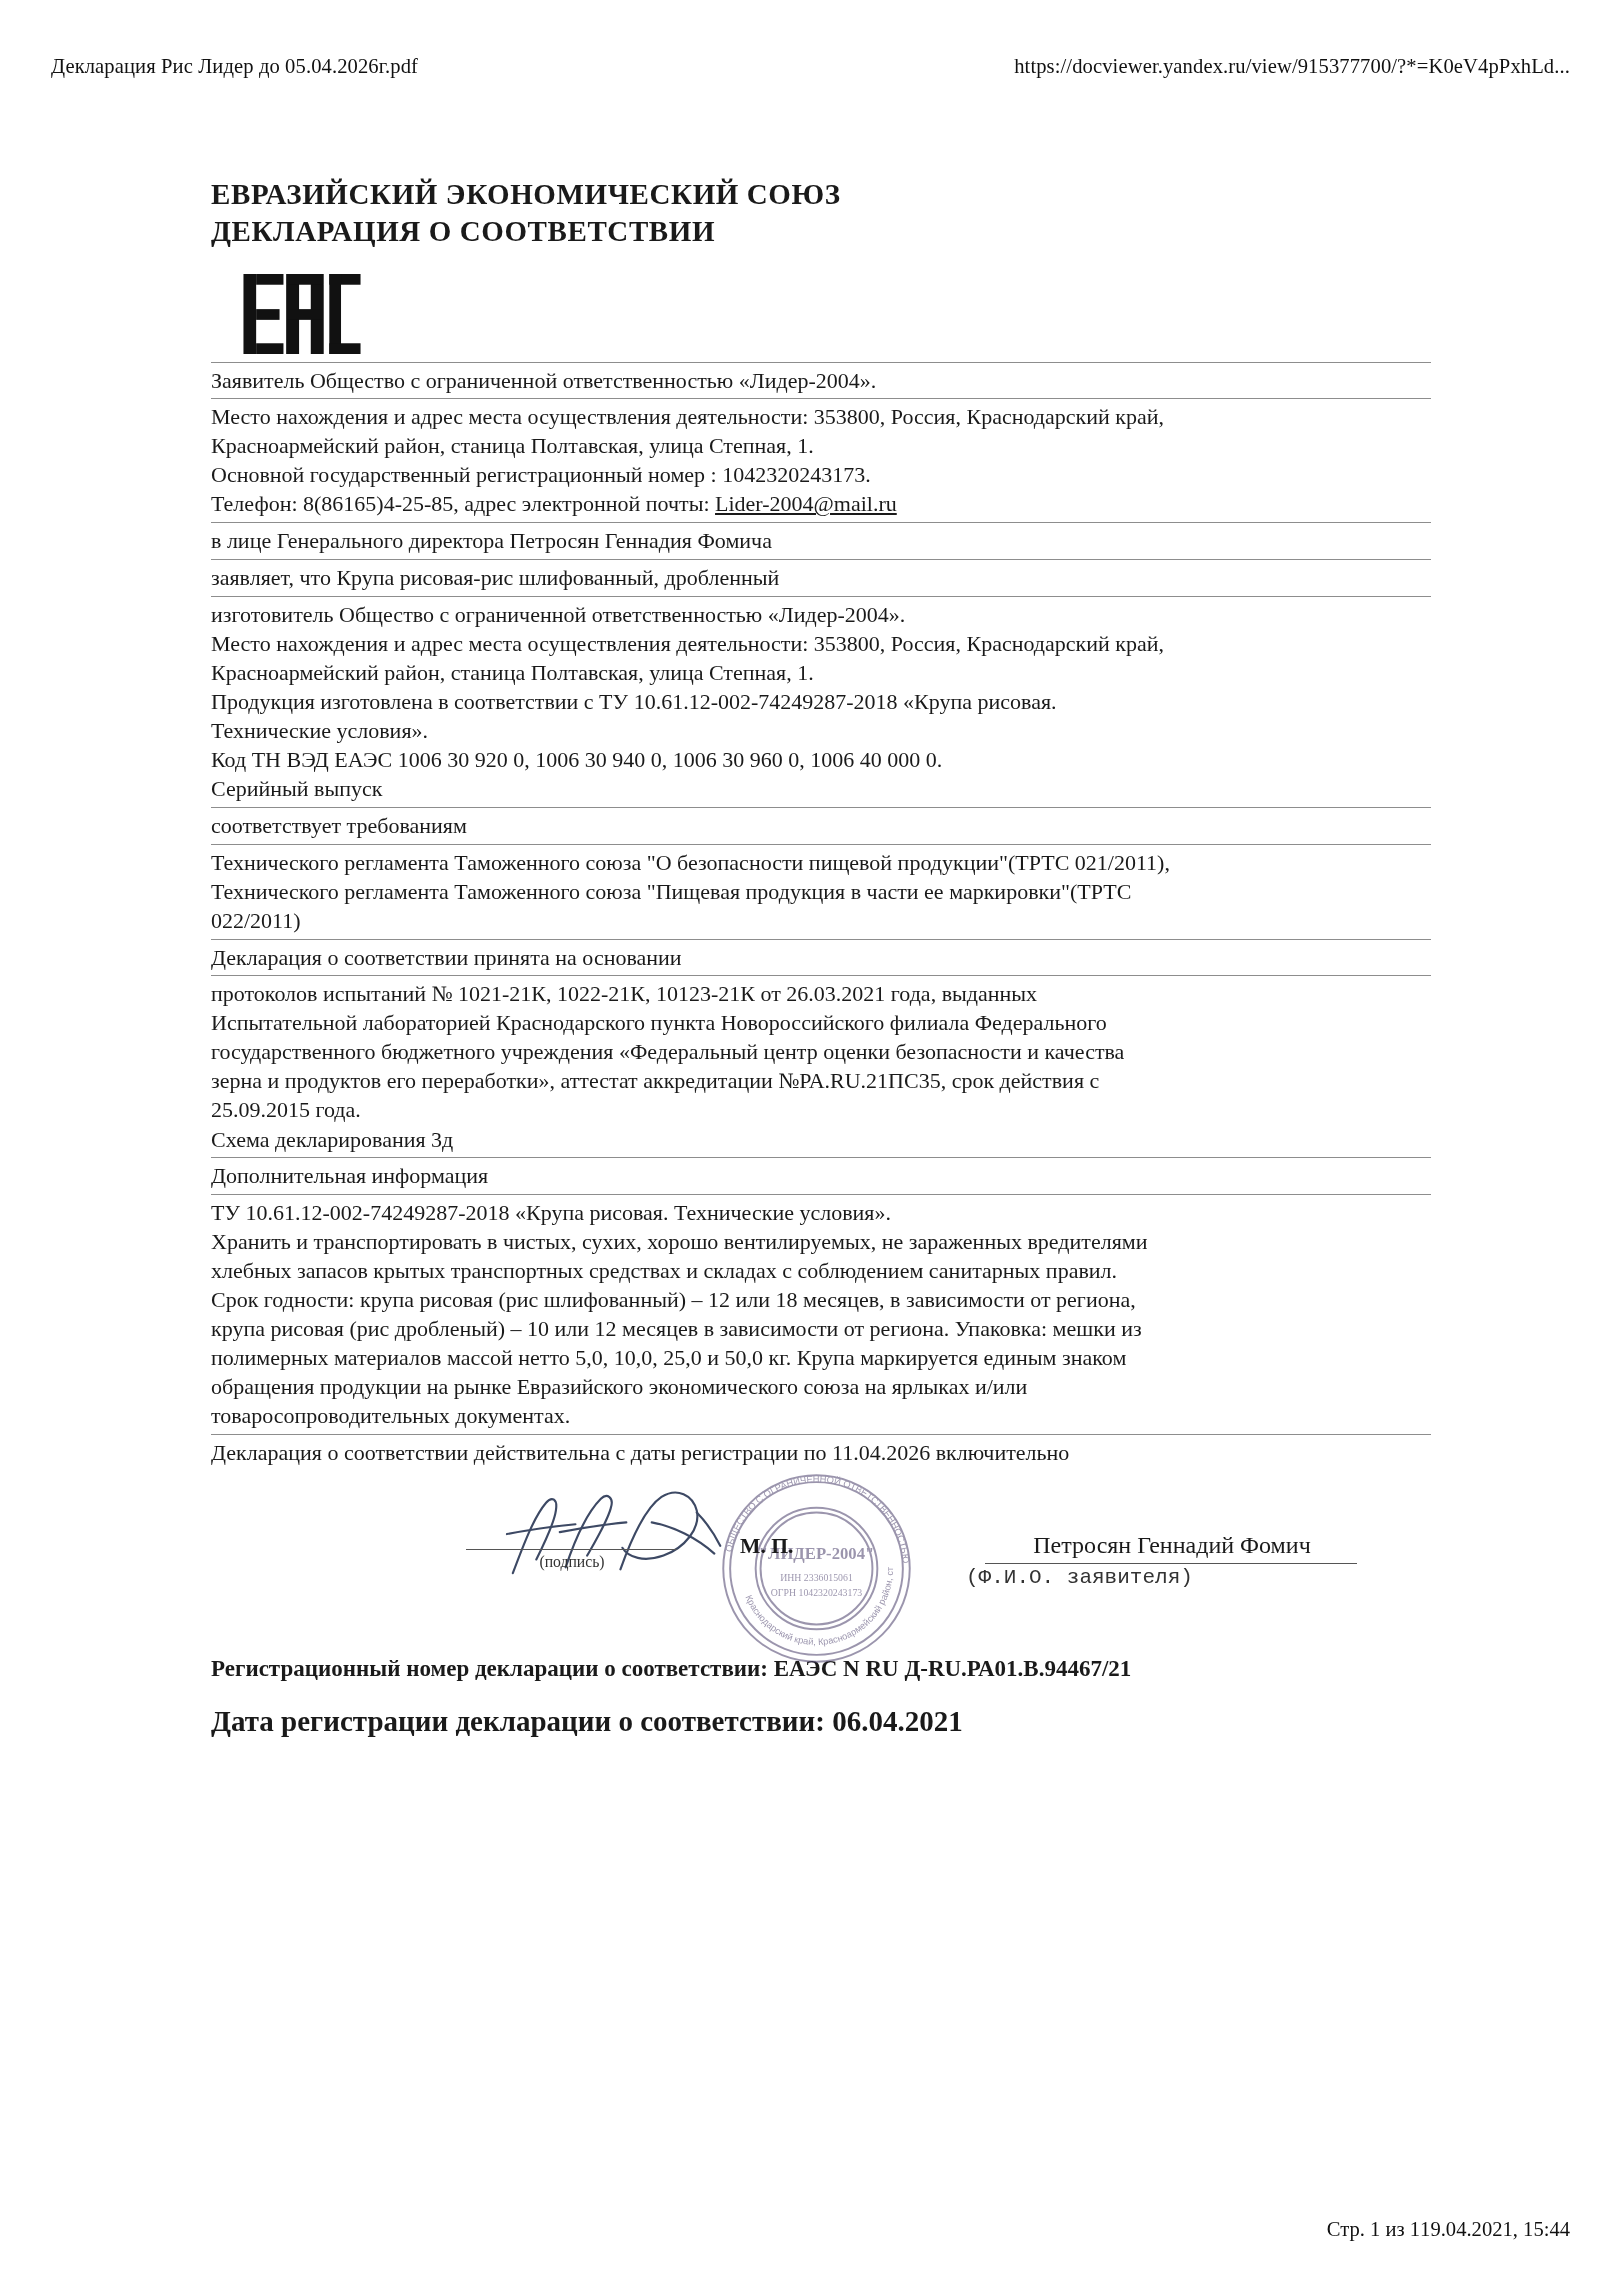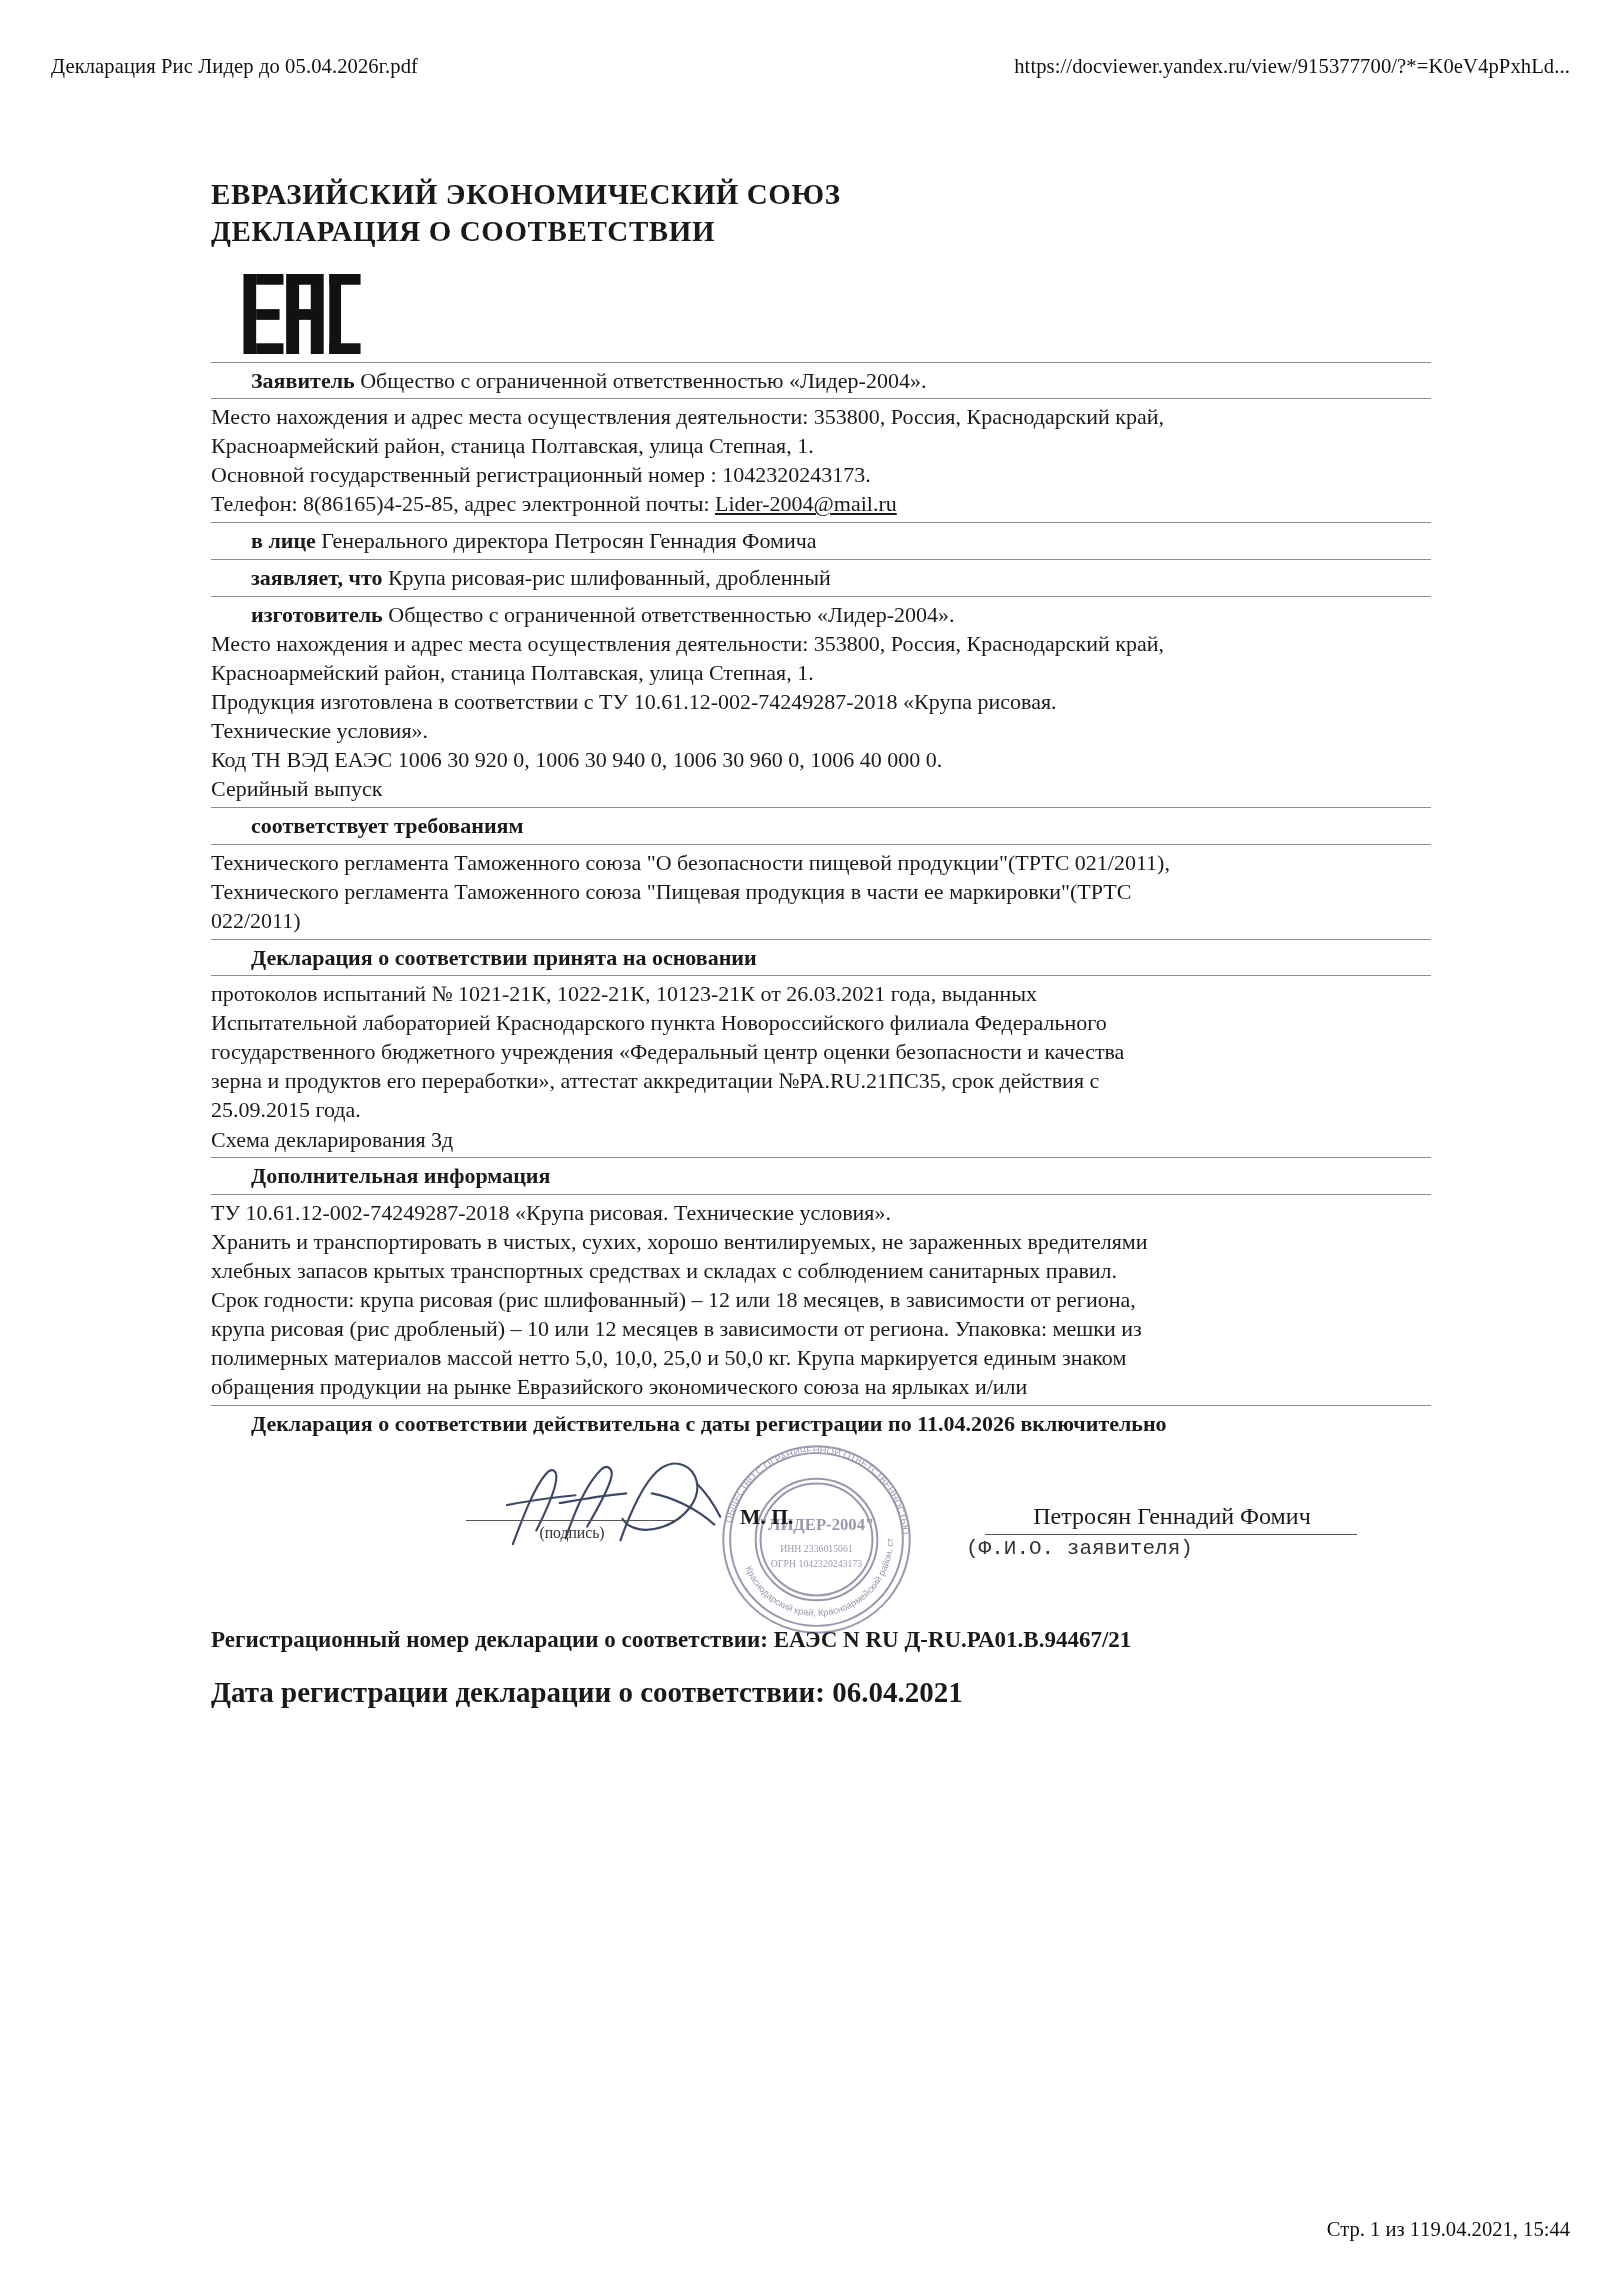--- a/index.html
+++ b/index.html
@@ -89,21 +89,21 @@
 
   p.line {
     margin: 0;
     font-size: 22px;
     line-height: 1.32;
     text-align: left;
   }
   p.just {
     text-align: justify;
   }
-  b.lead { font-weight: bold; margin-left: 40px; }
+  b.lead { font-weight: normal; }
   .u { text-decoration: underline; }
 
   .block { margin: 0 0 2px 0; }
 
   
   .sign-area {
     position: relative;
     height: 169px;
     margin-top: 5.9px;
   }
@@ -307,20 +307,21 @@
     <div class="rule"></div>
 
     <div class="block">
       <p class="line">ТУ 10.61.12-002-74249287-2018 «Крупа рисовая. Технические условия».</p>
       <p class="line">Хранить и транспортировать в чистых, сухих, хорошо вентилируемых, не зараженных вредителями</p>
       <p class="line">хлебных запасов крытых транспортных средствах и складах с соблюдением санитарных правил.</p>
       <p class="line">Срок годности: крупа рисовая (рис шлифованный) – 12 или 18 месяцев, в зависимости от региона,</p>
       <p class="line">крупа рисовая (рис дробленый) – 10 или 12 месяцев в зависимости от региона. Упаковка: мешки из</p>
       <p class="line">полимерных материалов массой нетто 5,0, 10,0, 25,0 и 50,0 кг. Крупа маркируется единым знаком</p>
       <p class="line">обращения продукции на рынке Евразийского экономического союза на ярлыках и/или</p>
+      <p class="line">товаросопроводительных документах.</p>
     </div>
 
     <div class="rule"></div>
 
     <div class="block">
       <p class="line"><b class="lead">Декларация о соответствии действительна с даты регистрации по 11.04.2026 включительно</b></p>
     </div>
 
     <div class="sign-area">
 

